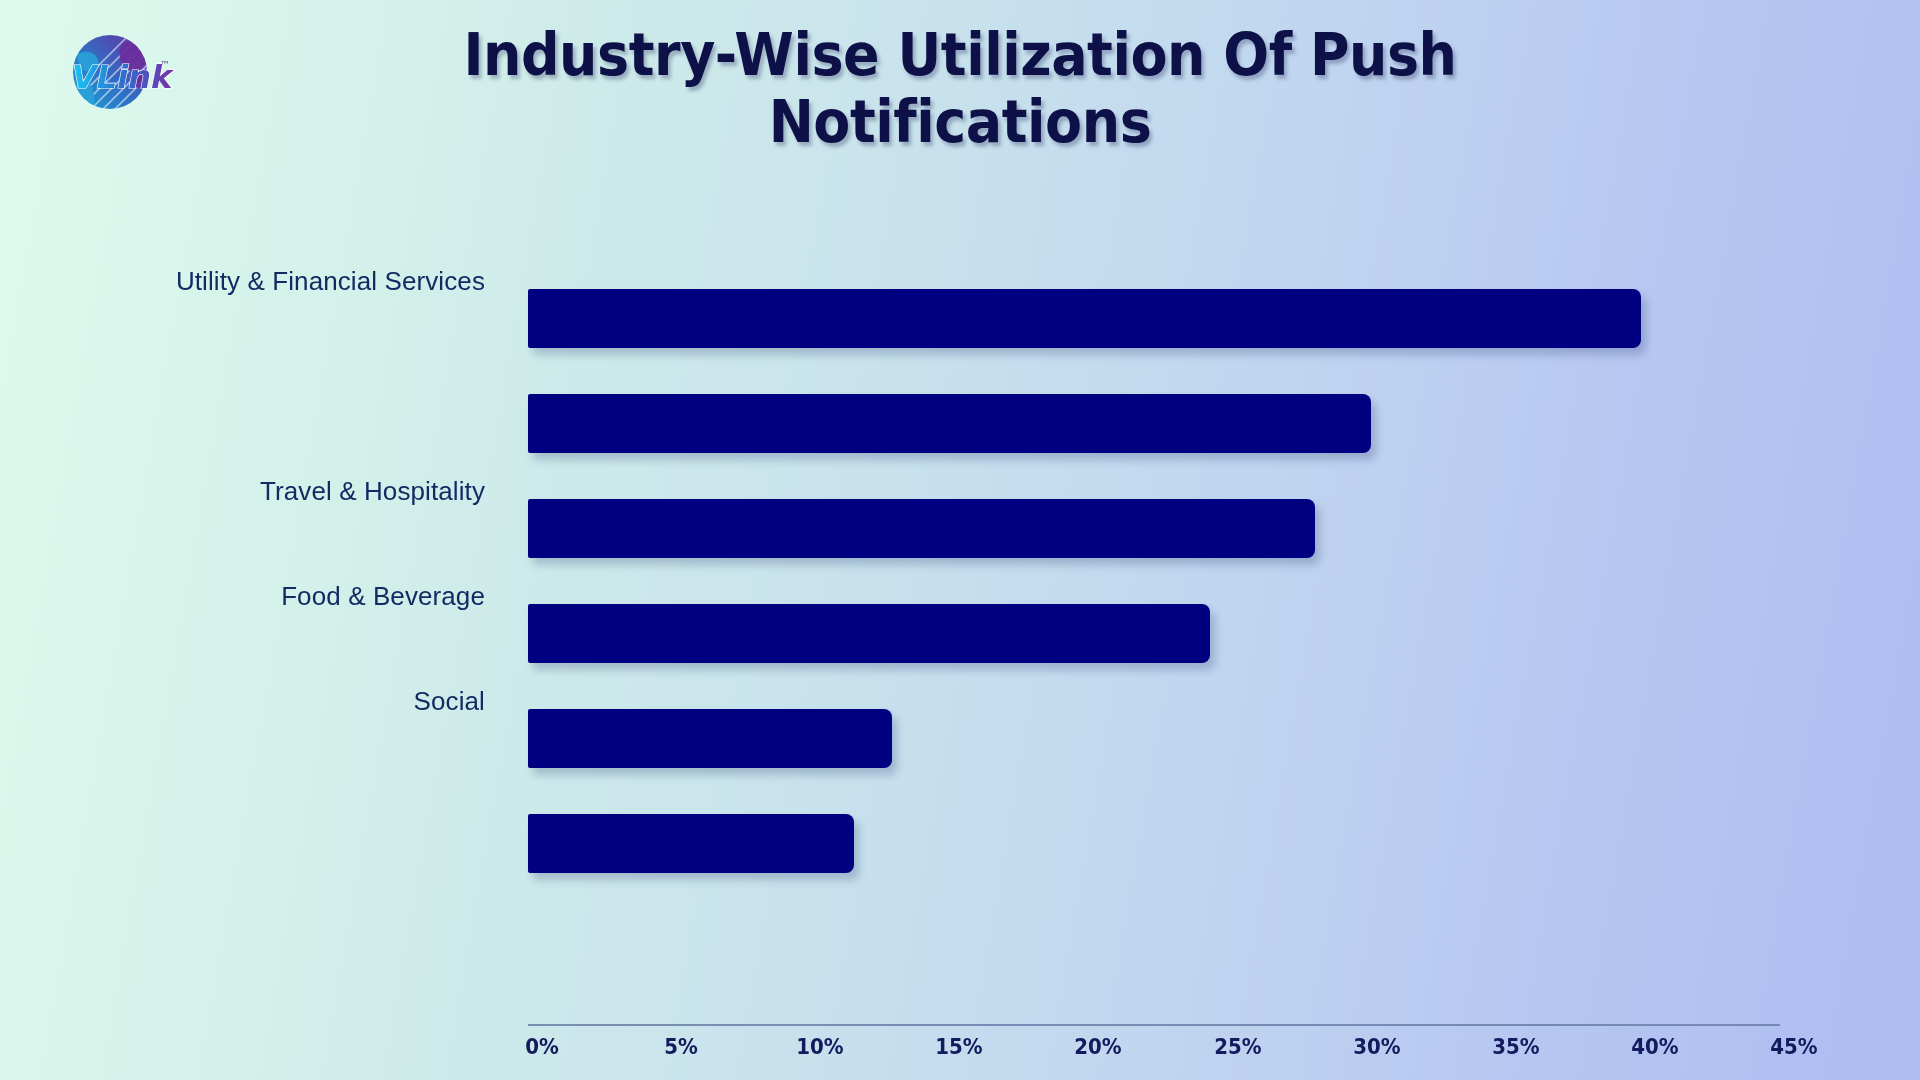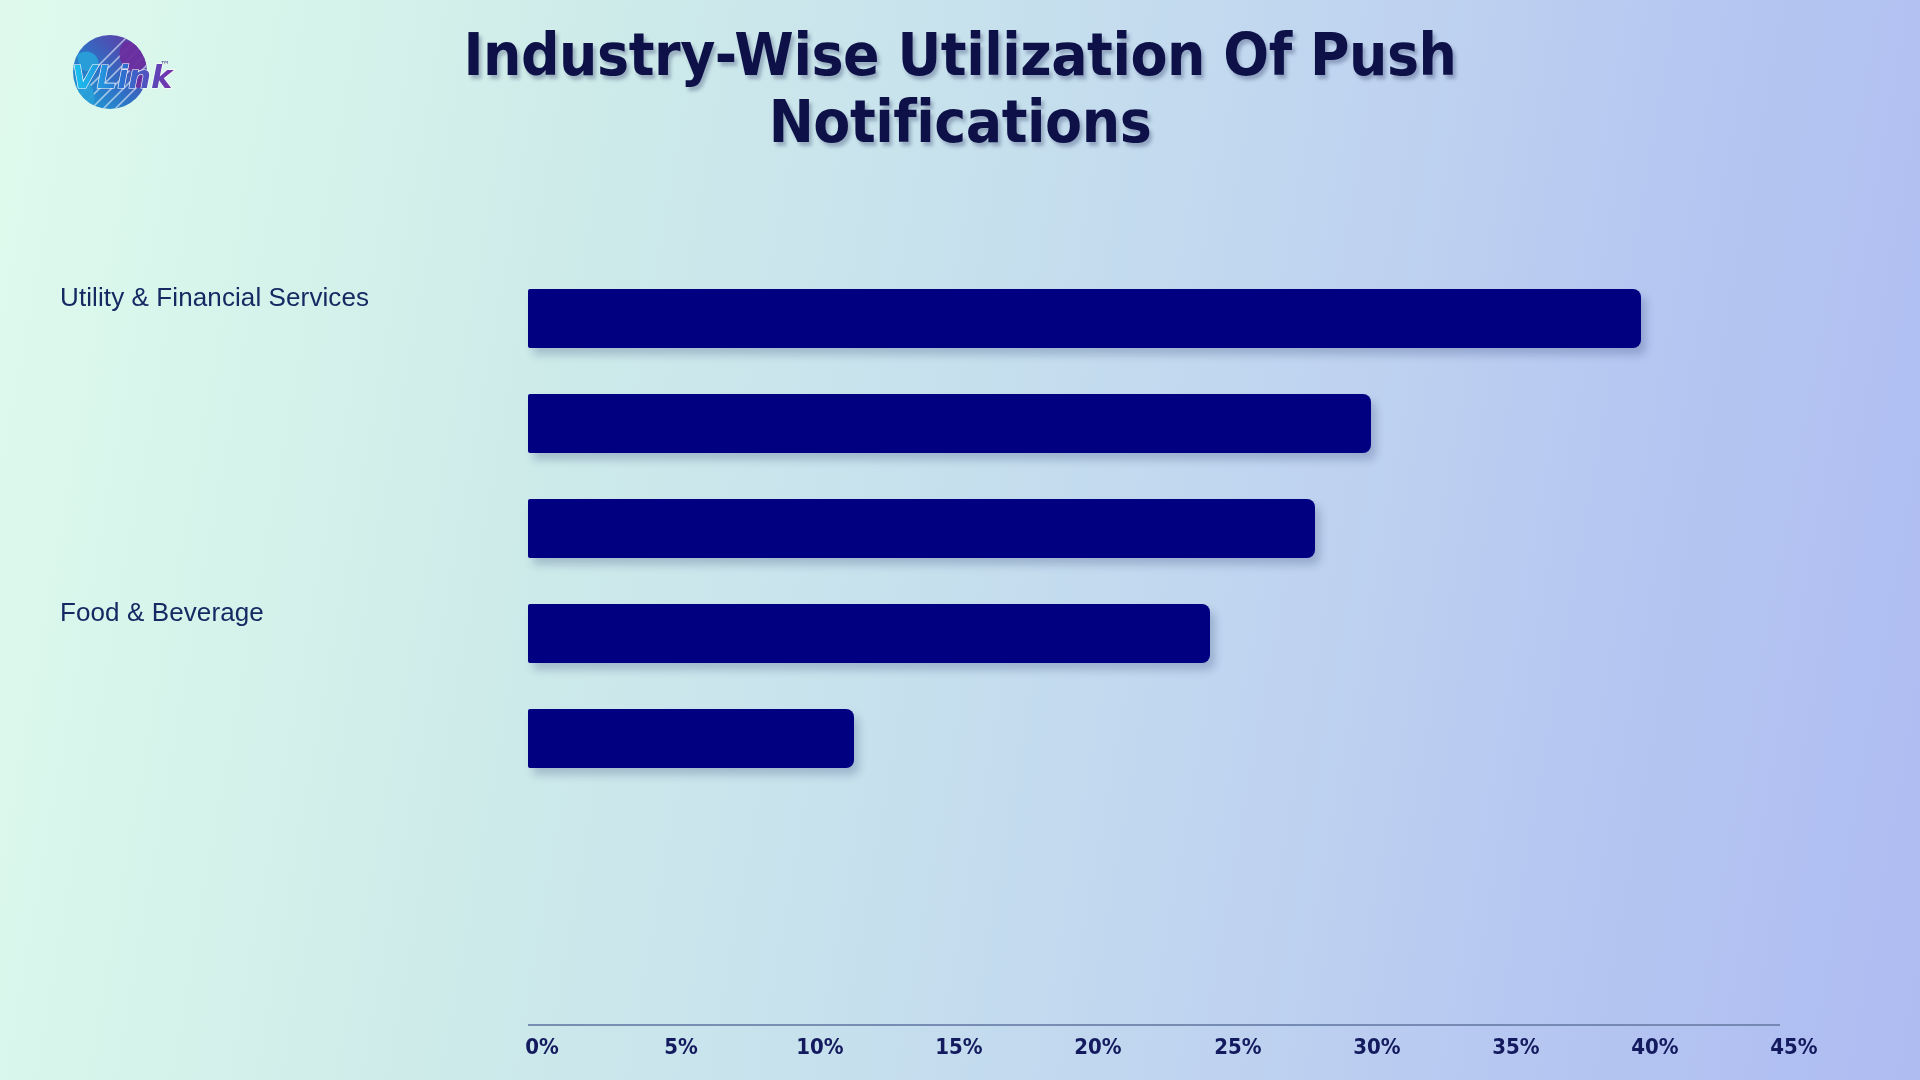--- a/index.html
+++ b/index.html
@@ -74,21 +74,22 @@
   .row {
     position: relative;
     height: 105px;
     display: flex;
     align-items: flex-start;
   }
   .cat-label {
     position: absolute;
     left: 60px;
     width: 425px;
-    top: 20px;
+    top: 4px;
+    text-align: right;
     font-size: 26px;
     color: #152a63;
     white-space: nowrap;
     letter-spacing: 0.1px;
   }
   .bar-track {
     position: absolute;
     left: 528px;
     top: 27px;
     height: 59px;
@@ -188,28 +189,35 @@
           <div class="bar-track">
             <div class="bar" style="width: 1112.89px; background: rgb(0, 0, 128);"></div>
           </div>
         </div>
         <div class="row">
           <div class="bar-track">
             <div class="bar" style="width: 843.013px; background: rgb(0, 0, 128);"></div>
           </div>
         </div>
         <div class="row">
+          <div class="cat-label">Travel &amp; Hospitality</div>
           <div class="bar-track">
             <div class="bar" style="width: 787.369px; background: rgb(0, 0, 128);"></div>
           </div>
         </div>
         <div class="row">
           <div class="cat-label">Food &amp; Beverage</div>
           <div class="bar-track">
             <div class="bar" style="width: 681.644px; background: rgb(0, 0, 128);"></div>
+          </div>
+        </div>
+        <div class="row">
+          <div class="cat-label">Social</div>
+          <div class="bar-track">
+            <div class="bar" style="width: 364.471px; background: rgb(0, 0, 128);"></div>
           </div>
         </div>
         <div class="row">
           <div class="bar-track">
             <div class="bar" style="width: 325.52px; background: rgb(0, 0, 128);"></div>
           </div>
         </div>
       </div>
     <div class="axis-line"></div>
     <div class="ticks" id="ticks">

